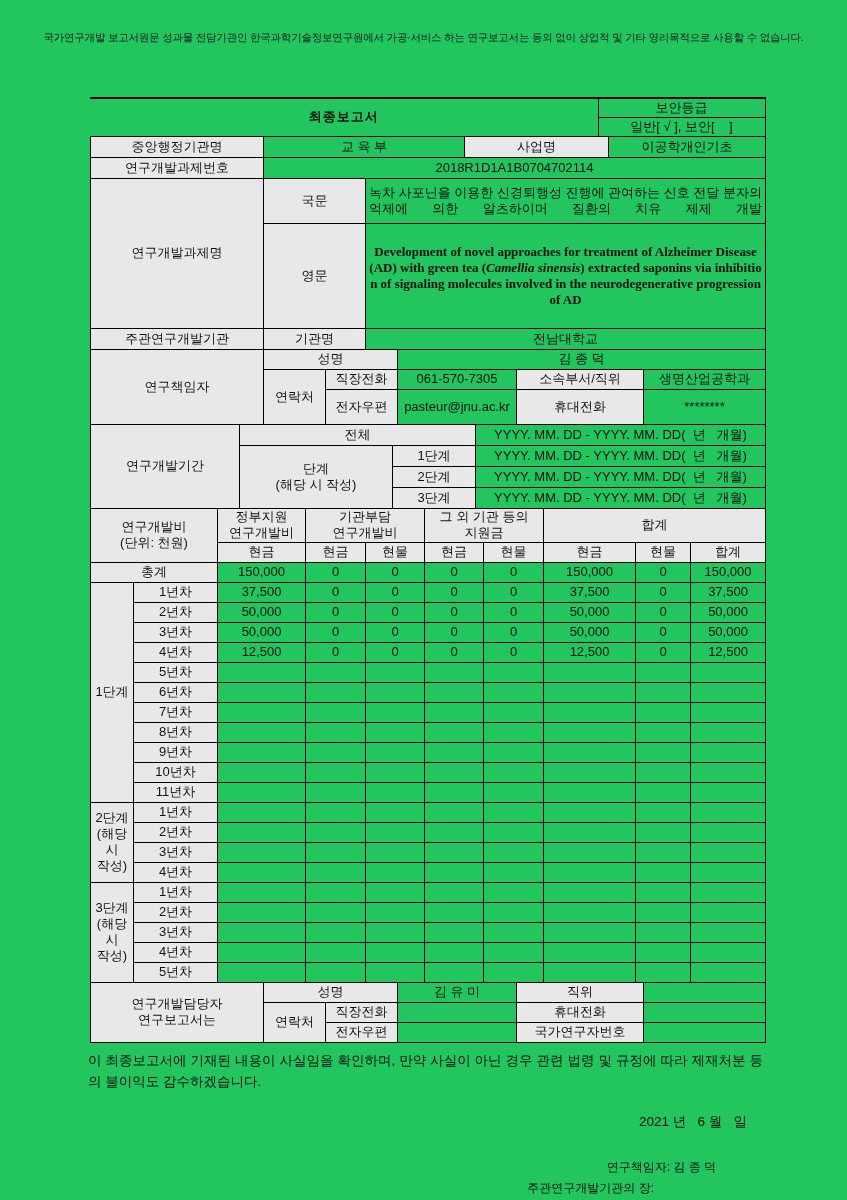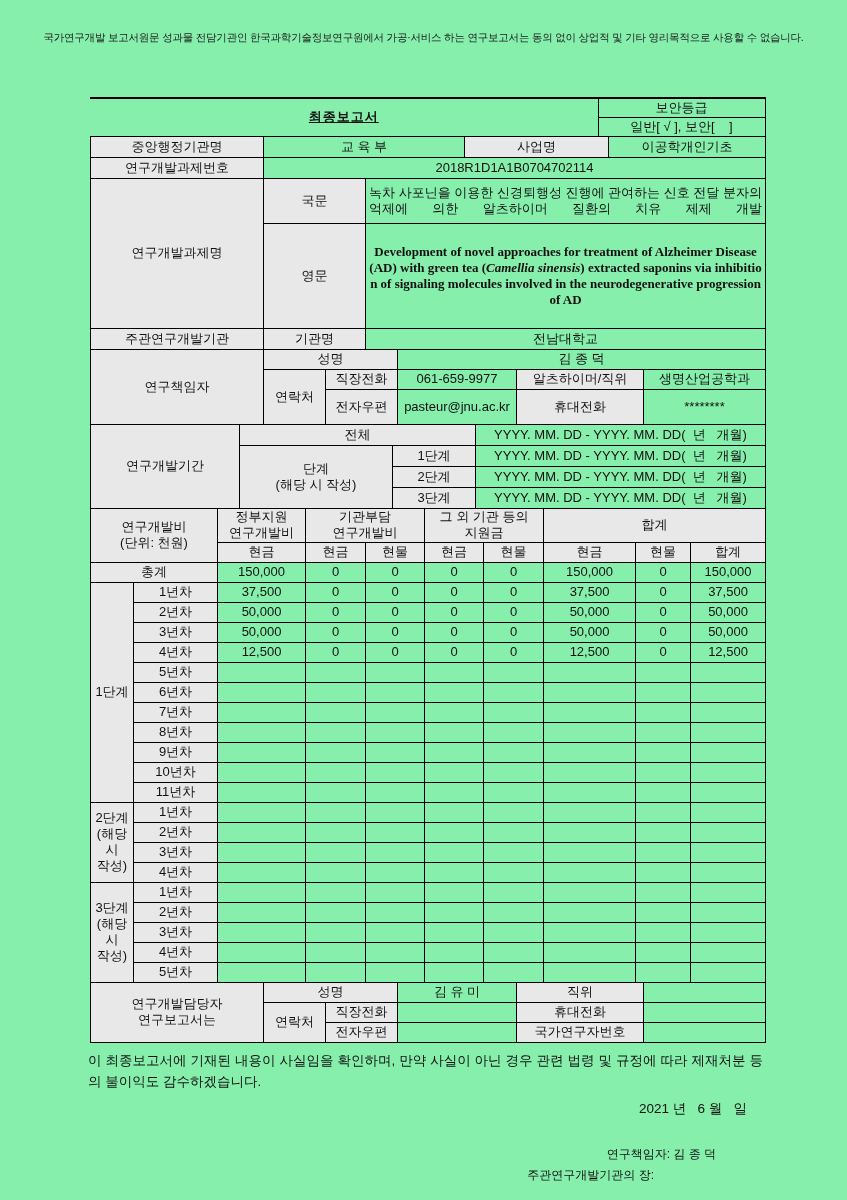--- a/index.html
+++ b/index.html
@@ -1,33 +1,33 @@
 <!DOCTYPE html>
 <html><head>
 <meta charset="utf-8">
 <style>
   html,body{margin:0;padding:0;background:#fff;}
   body{width:847px;height:1200px;font-family:"Liberation Sans",sans-serif;color:#111;position:relative;}
-  .page{position:absolute;top:0;left:0;width:847px;height:1200px;background:#86efac;overflow:hidden;}
+  .page{position:absolute;top:0;left:0;width:847px;height:1200px;background:#22c55e;overflow:hidden;}
   .disclaimer{margin-top:31px;text-align:center;font-size:10.5px;color:#1a1a1a;letter-spacing:-0.2px;}
   .doc{width:675px;margin-left:90px;margin-top:53px;}
   table.t{border-collapse:collapse;table-layout:fixed;width:675px;margin-top:-1px;}
   table.t td{border:1px solid #000;font-size:13px;text-align:center;vertical-align:middle;
              padding:0 3px;height:19px;line-height:1.25;overflow:hidden;word-break:break-all;}
   .g{background:#e8e8e8;}
   .pre{white-space:pre-line;}
   .sp{white-space:pre;}
-  .title-cell{font-size:27px;font-weight:bold;border-left:none !important;letter-spacing:1px;text-decoration:underline;}
+  .title-cell{font-size:27px;font-weight:bold;border-left:none !important;letter-spacing:1px;}
   .toprule{border-top:2px solid #000 !important;}
   .kor-title{font-size:13.5px;text-align:justify;text-align-last:justify;line-height:1.65;padding:2px 6px;}
   .eng-title{font-family:"Liberation Serif",serif;font-weight:bold;font-size:14px;line-height:1.95;
              text-align:justify;text-align-last:center;padding:3px 10px;}
   .eng-title .it{font-style:italic;}
   .decl{width:675px;margin:7px 0 0 88px;font-size:13.5px;line-height:1.6;text-align:justify;}
-  .date-line{width:675px;margin-left:90px;margin-top:7px;text-align:right;font-size:13.5px;padding-right:18px;box-sizing:border-box;}
+  .date-line{width:675px;margin-left:90px;margin-top:20px;text-align:right;font-size:13.5px;padding-right:18px;box-sizing:border-box;}
   .sign-block{width:675px;margin-left:90px;margin-top:26px;font-size:12px;line-height:1.8;}
   .sign-pi{text-align:right;padding-right:49px;}
   .sign-org{text-align:right;padding-right:111px;}
 </style>
 </head>
 <body>
 
 <div class="page">
 
   <div class="disclaimer">국가연구개발 보고서원문 성과물 전담기관인 한국과학기술정보연구원에서 가공·서비스 하는 연구보고서는 동의 없이 상업적 및 기타 영리목적으로 사용할 수 없습니다.</div>
@@ -116,22 +116,22 @@
         </colgroup>
       <tbody>
           <tr>
         <td class="g" rowspan="3">연구책임자</td>
         <td class="g" colspan="2" style="height:19px;">성명</td>
         <td colspan="3">김 종 덕</td>
       </tr>
       <tr>
         <td class="g" rowspan="2">연락처</td>
         <td class="g" style="height:19px;">직장전화</td>
-        <td>061-659-9977</td>
-        <td class="g">알츠하이머/직위</td>
+        <td>061-570-7305</td>
+        <td class="g">소속부서/직위</td>
         <td>생명산업공학과</td>
       </tr>
       <tr>
         <td class="g" style="height:34px;">전자우편</td>
         <td>pasteur@jnu.ac.kr</td>
         <td class="g">휴대전화</td>
         <td>********</td>
       </tr>
     </tbody>
       </table>

